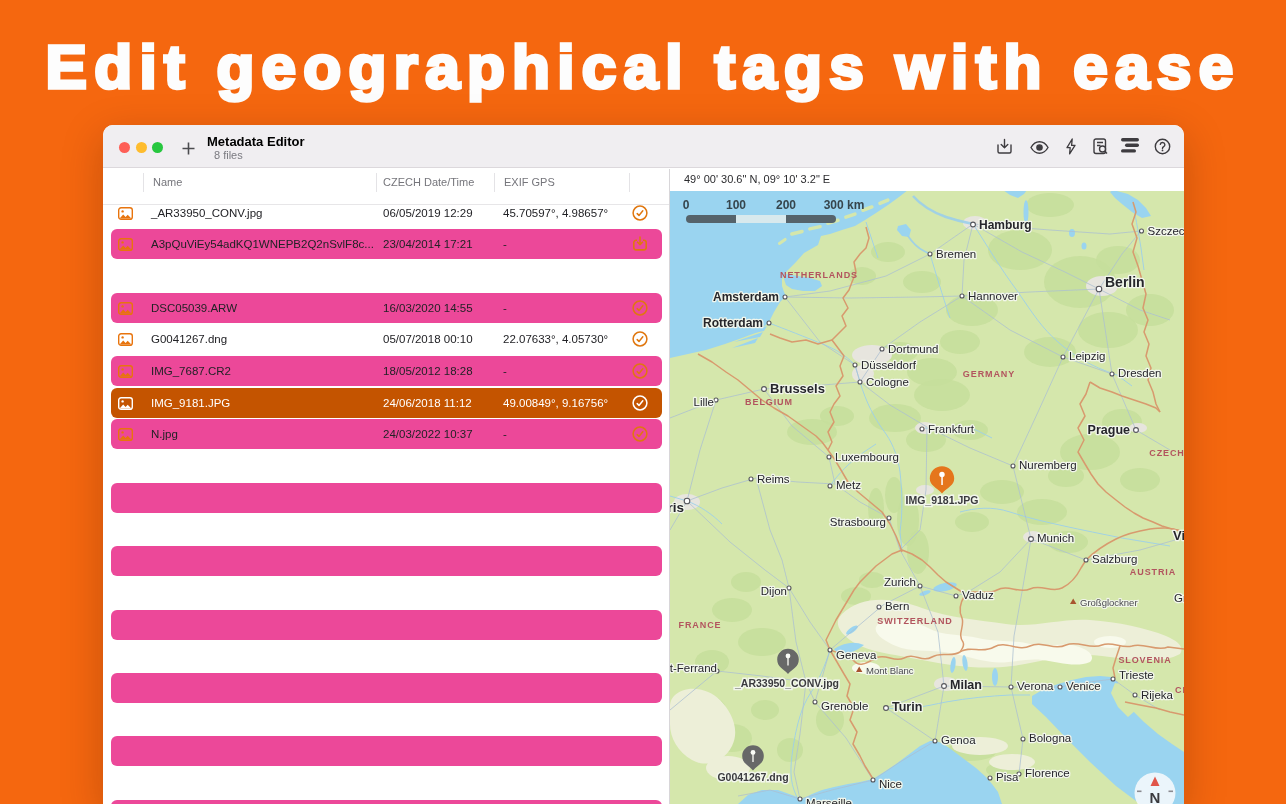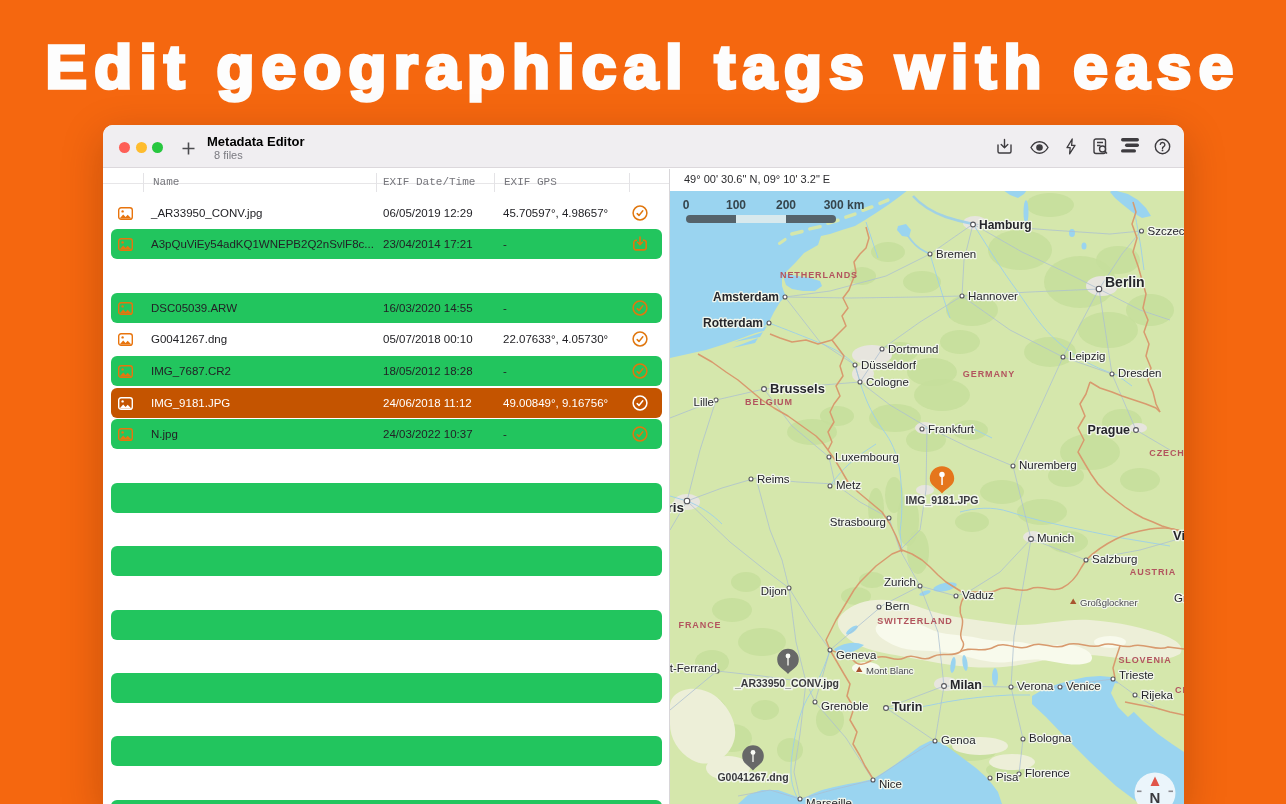--- a/index.html
+++ b/index.html
@@ -15,25 +15,25 @@
   background:#fff; border-radius:10px 10px 0 0; overflow:hidden;
   box-shadow:0 12px 40px rgba(60,20,0,0.25);
 }
 .titlebar { position:absolute; left:0; top:0; width:1081px; height:43px; background:#F0EEF1; border-bottom:1px solid #DCD8DC; }
 .tl { position:absolute; top:142px; width:11px; height:11px; border-radius:50%; }
 .tb-title { position:absolute; left:104px; top:9px; font-size:13px; font-weight:bold; color:#000000; }
 .tb-sub { position:absolute; left:105px; top:24px; font-size:11px; color:#7a7a80;margin-left:6px; }
 .ticon { position:absolute; top:13px; }
 
 .tbl { position:absolute; left:0; top:44px; width:566px; height:635px; background:#fff; }
-.hdr { position:absolute; top:0; left:0; width:566px; height:15px; border-bottom:1px solid #E7E6E8;font-family:Liberation Mono, monospace; }
+.hdr { position:absolute; top:0; left:0; width:566px; height:36px; border-bottom:1px solid #E7E6E8; }
 .hdr span { position:absolute; top:7px; font-size:11px; color:#75757b; }
 .vsep { position:absolute; top:4px; height:19px; width:1px; background:#E4E3E6; }
 .row { position:absolute; left:8px; width:551px; height:30px; border-radius:6px; font-size:11.5px; color:#222226; }
-.row.alt { background:#22c55e; }
+.row.alt { background:#ec4899; }
 .row.sel { background:#C45400; color:#fff; }
 .cell { position:absolute; top:9px; }
 .c-name { left:40px; }
 .c-date { left:272px; }
 .c-gps { left:392px;text-align:center; }
 .picicon { position:absolute; left:7px; top:9px; width:15px; height:13px; }
 .stat { position:absolute; left:521px; top:7px; width:16px; height:16px; }
 
 .map { position:absolute; left:566px; top:44px; width:515px; height:635px; background:#D5E7AC; border-left:1px solid #D8D6D9; }
 .coordbar { position:absolute; left:0; top:0; width:514px; height:22px; background:#fff; font-size:11px; color:#2b2b2e; padding:4px 0 0 14px; z-index:5; }
@@ -77,21 +77,21 @@
       </svg>
     <svg class="ticon" style="left:1051px" width="17" height="17" viewBox="0 0 17 17" fill="none" stroke="#3e3c40" stroke-width="1.4">
         <circle cx="8.5" cy="8.5" r="7.2"></circle>
         <path d="M6.3 6.4 a2.3 2.3 0 1 1 3 2.6 c-0.6 0.25-0.8 0.6-0.8 1.3 v0.3" stroke-linecap="round"></path>
         <circle cx="8.5" cy="12.4" r="0.9" fill="#3e3c40" stroke="none"></circle>
       </svg>
   </div>
   <div class="tbl" id="tbl">
     <div class="hdr">
       <span style="left:50px">Name</span>
-      <span style="left:280px">EXIF Date/Time</span>
+      <span style="left:280px">CZECH Date/Time</span>
       <span style="left:401px">EXIF GPS</span>
       <div class="vsep" style="left:40px"></div>
       <div class="vsep" style="left:273px"></div>
       <div class="vsep" style="left:391px"></div>
       <div class="vsep" style="left:526px"></div>
     </div>
     <div class="row" style="top:28.5px">
       <svg class="picicon" viewBox="0 0 15 13">
           <rect x="0.7" y="0.7" width="13.6" height="11.6" rx="2.4" fill="none" stroke="#E8740D" stroke-width="1.4"></rect>
           <circle cx="4.6" cy="4.4" r="1.2" fill="#E8740D"></circle>

